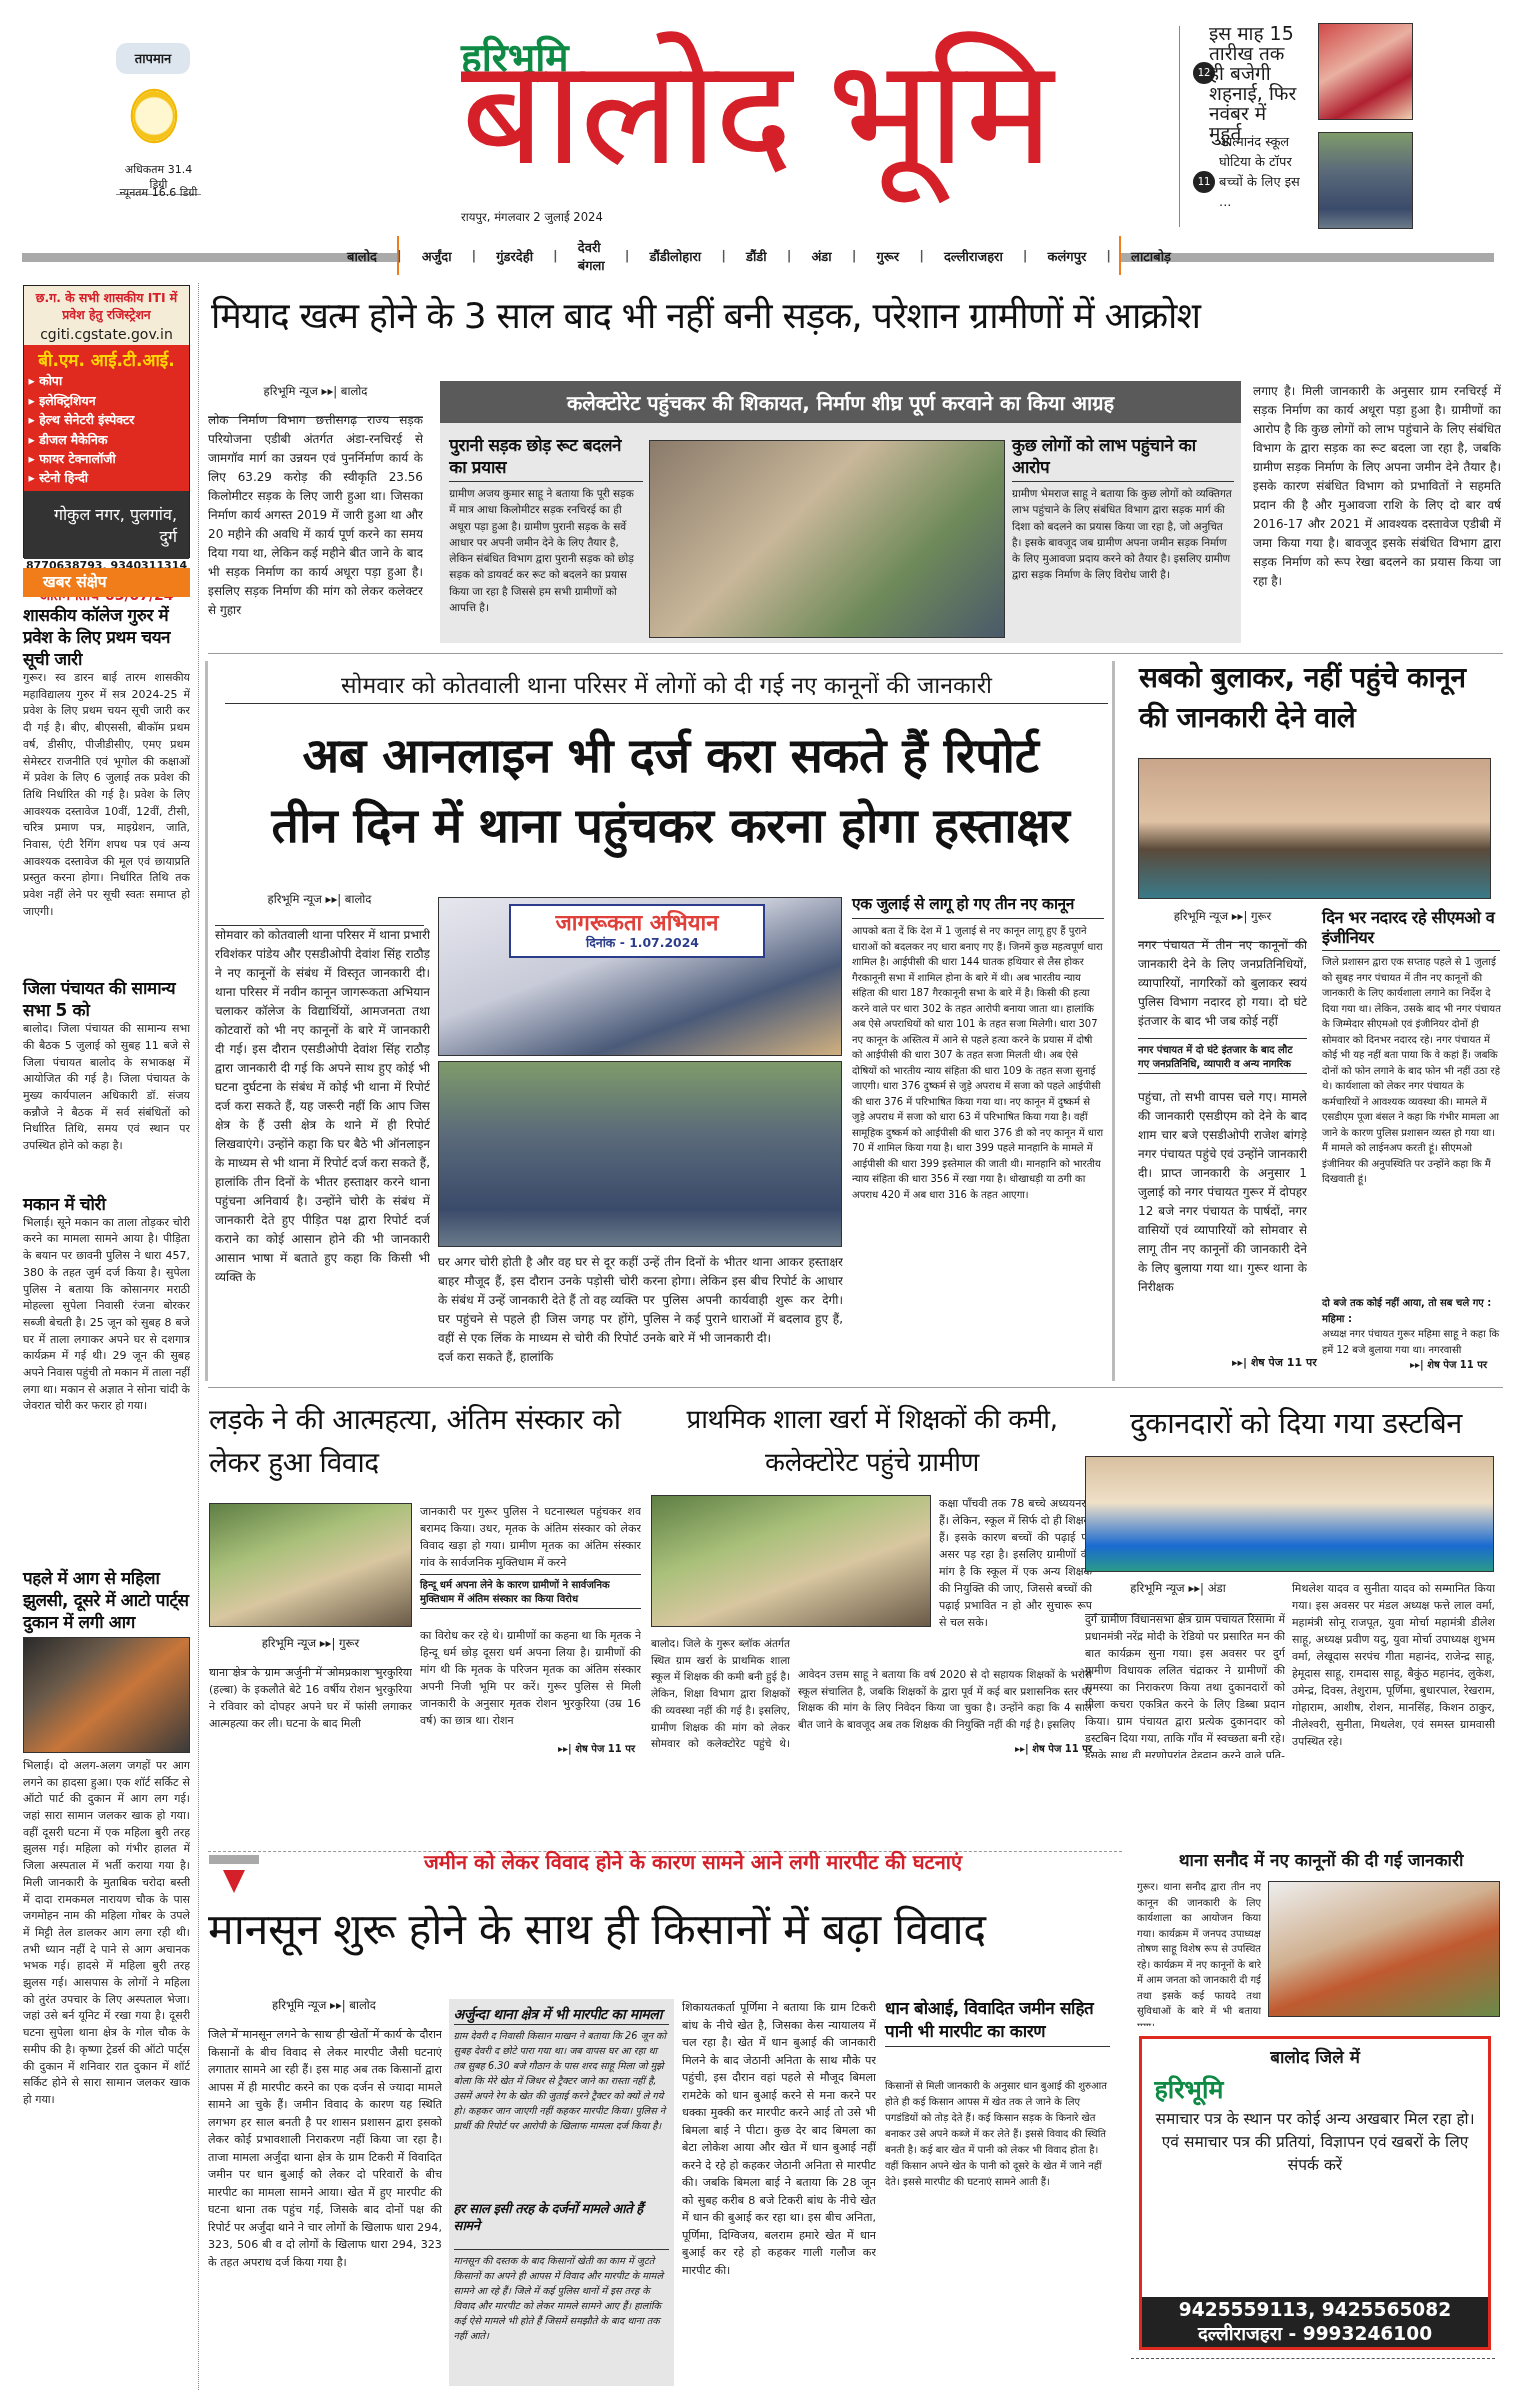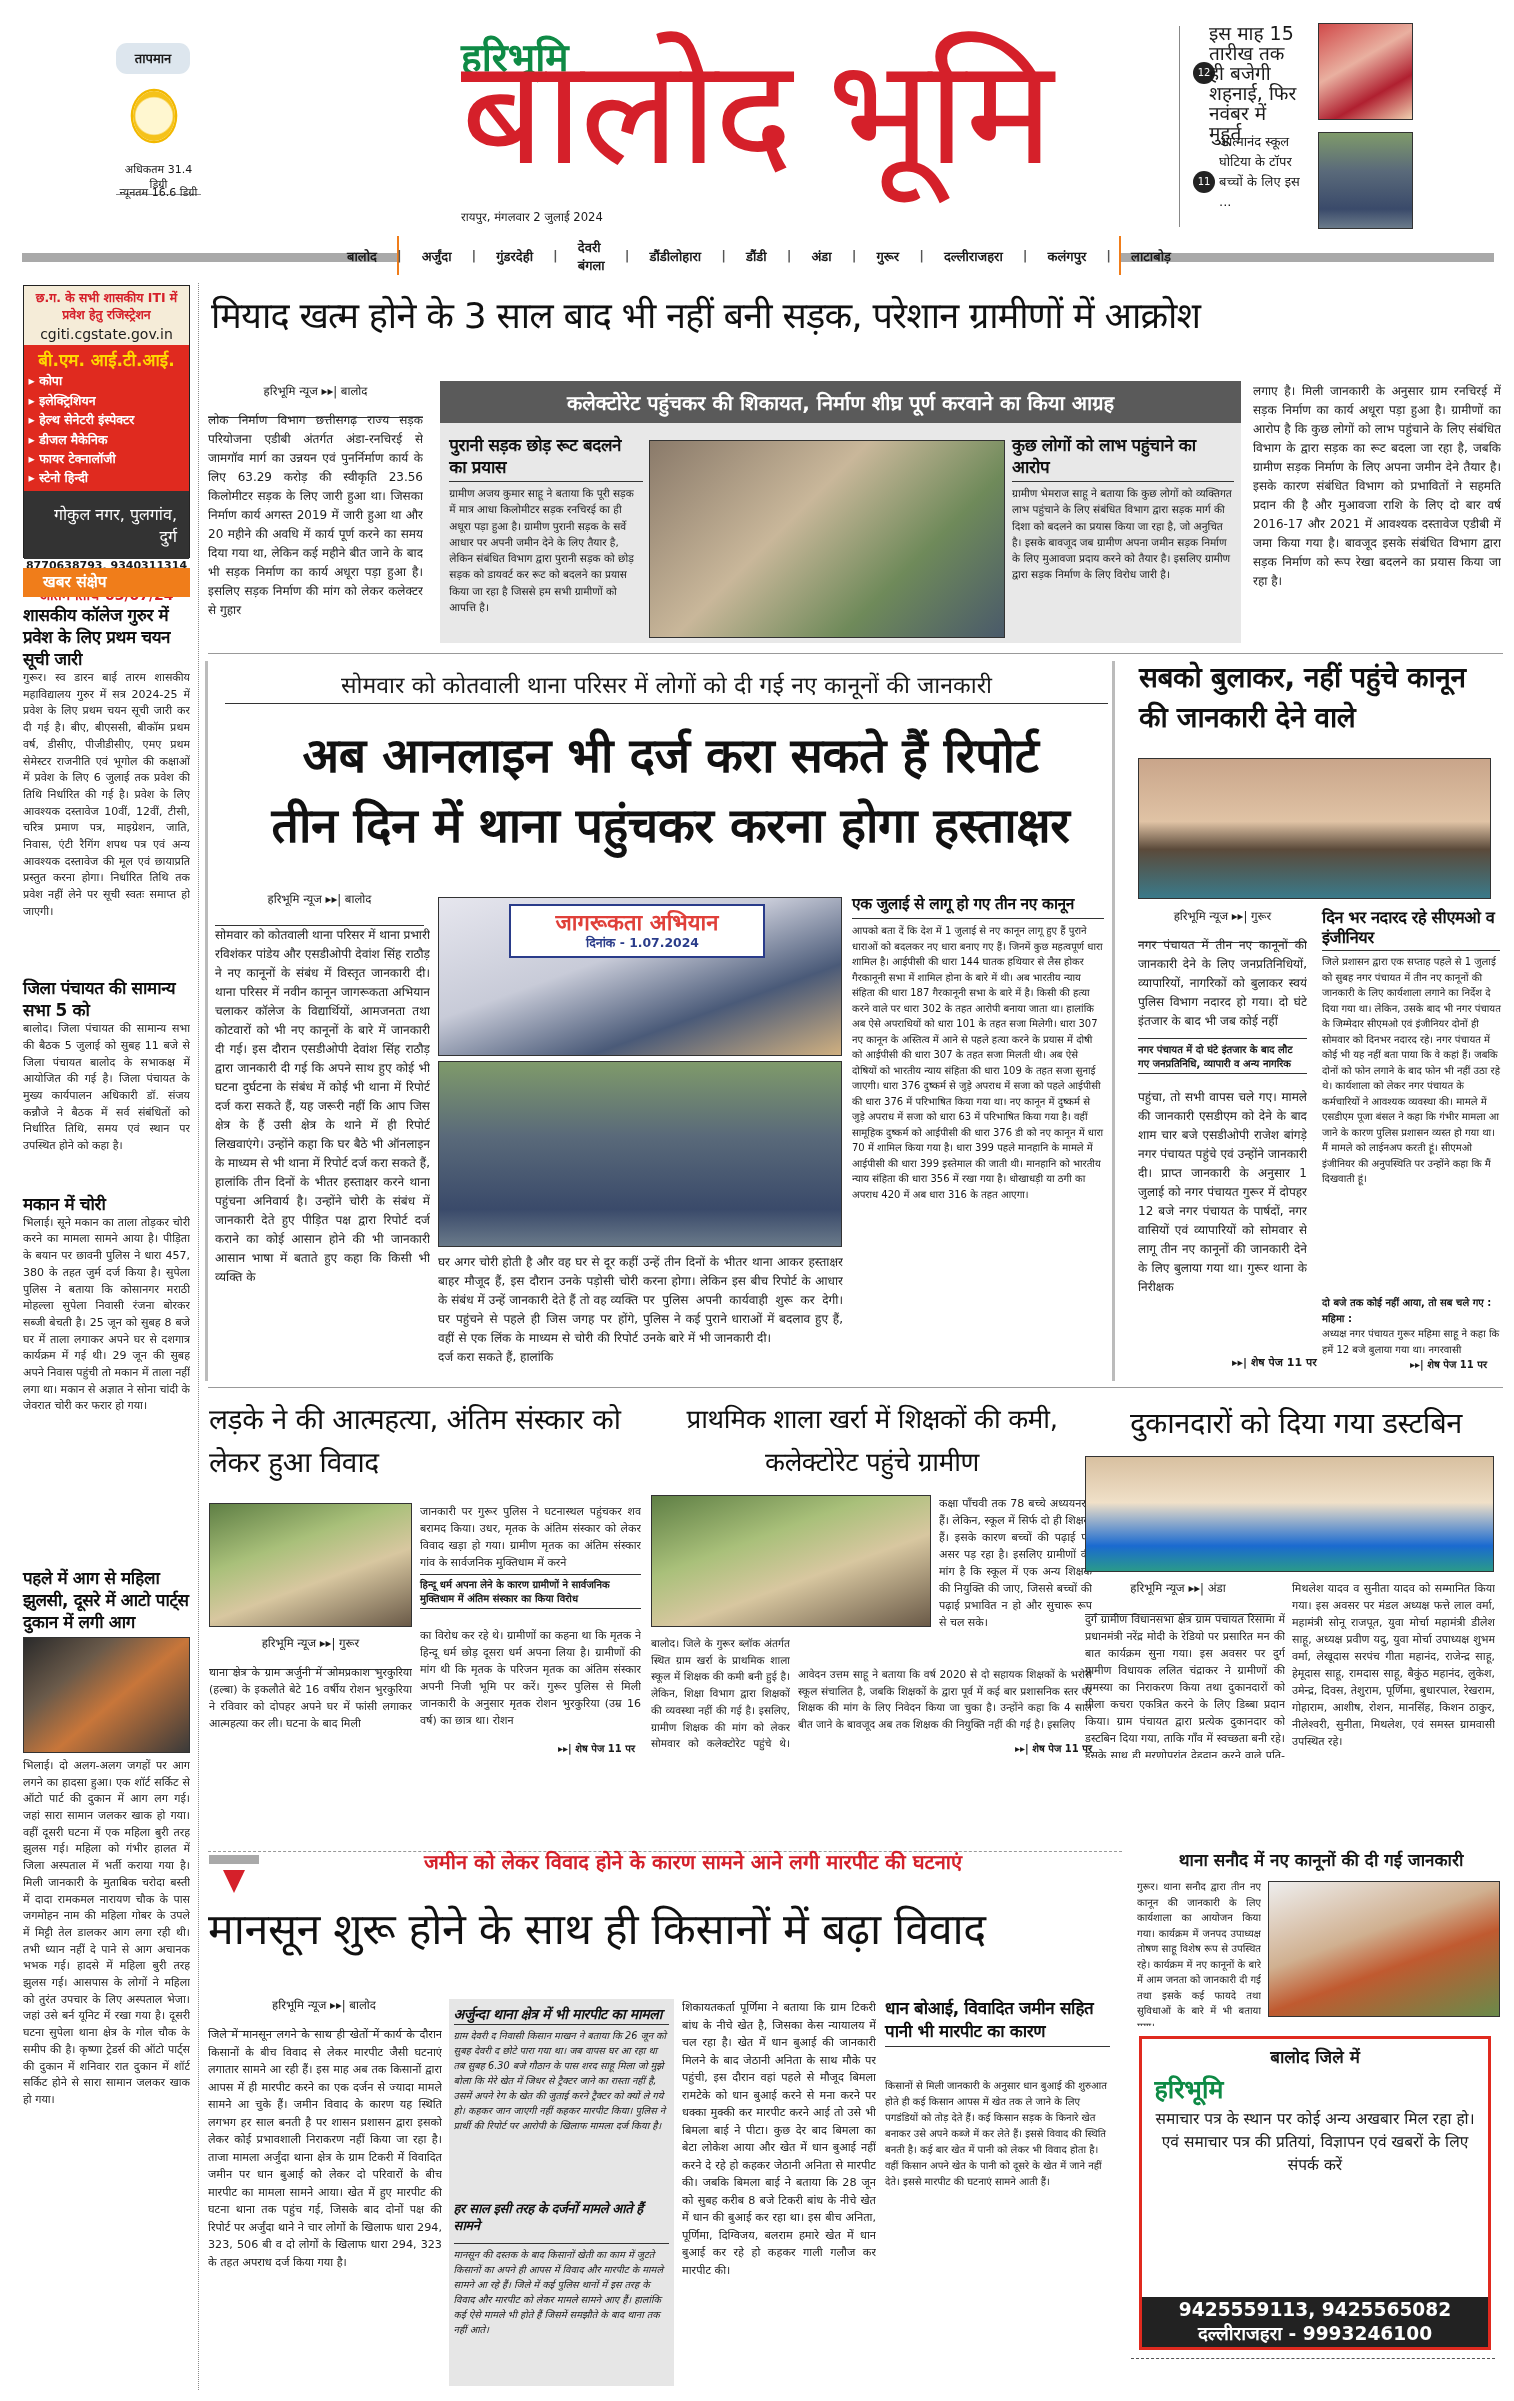--- a/index.html
+++ b/index.html
@@ -181,21 +181,21 @@
 <div class="abs" style="left:209px;top:1855px;width:50px;height:9.3px;background:#a9a9a9"></div>
 <div class="abs" style="left:223px;top:1870px;width:0;height:0;border-left:11.6px solid transparent;border-right:11.6px solid transparent;border-top:23px solid #d5202a"></div>
 <div class="abs" style="left:271px;top:1848px;width:844px;font-size:20px;color:#d5202a;font-weight:bold;text-align:center;white-space:nowrap">जमीन को लेकर विवाद होने के कारण सामने आने लगी मारपीट की घटनाएं</div>
 <div class="abs hl" style="left:208px;top:1898px;width:914px;font-size:43px;line-height:62px;font-weight:normal;white-space:nowrap">मानसून शुरू होने के साथ ही किसानों में बढ़ा विवाद</div>
 <div class="abs byline" style="left:208px;top:1997px;width:232px">हरिभूमि न्यूज ▸▸| बालोद</div>
 <div class="abs body-text" style="left:208px;top:2026px;width:234px;font-size:11.2px;line-height:17.5px;height:364px;overflow:hidden">जिले में मानसून लगने के साथ ही खेतों में कार्य के दौरान किसानों के बीच विवाद से लेकर मारपीट जैसी घटनाएं लगातार सामने आ रही हैं। इस माह अब तक किसानों द्वारा आपस में ही मारपीट करने का एक दर्जन से ज्यादा मामले सामने आ चुके हैं। जमीन विवाद के कारण यह स्थिति लगभग हर साल बनती है पर शासन प्रशासन द्वारा इसको लेकर कोई प्रभावशाली निराकरण नहीं किया जा रहा है। ताजा मामला अर्जुंदा थाना क्षेत्र के ग्राम टिकरी में विवादित जमीन पर धान बुआई को लेकर दो परिवारों के बीच मारपीट का मामला सामने आया। खेत में हुए मारपीट की घटना थाना तक पहुंच गई, जिसके बाद दोनों पक्ष की रिपोर्ट पर अर्जुंदा थाने ने चार लोगों के खिलाफ धारा 294, 323, 506 बी व दो लोगों के खिलाफ धारा 294, 323 के तहत अपराध दर्ज किया गया है।</div>
 
 <div class="abs" style="left:449px;top:1999px;width:225px;height:387px;background:#e6e6e6;padding:4.6px">
   <div class="hl" style="font-size:14px;font-style:italic;border-bottom:1.5px solid #333;padding-bottom:1.5px">अर्जुन्दा थाना क्षेत्र में भी मारपीट का मामला</div>
   <div style="font-size:9.7px;line-height:15px;font-style:italic;margin-top:3.1px;height:167px;overflow:hidden">ग्राम देवरी द निवासी किसान माखन ने बताया कि 26 जून को सुबह देवरी द छोटे पारा गया था। जब वापस घर आ रहा था तब सुबह 6.30 बजे गौठान के पास शरद साहू मिला जो मुझे बोला कि मेरे खेत में जिधर से ट्रैक्टर जाने का रास्ता नहीं है, उसमें अपने रेग के खेत की जुताई करने ट्रैक्टर को क्यों ले गये हो। कहकर जान जाएगी नहीं कहकर मारपीट किया। पुलिस ने प्रार्थी की रिपोर्ट पर आरोपी के खिलाफ मामला दर्ज किया है।</div>
-  <div class="hl" style="font-size:13px;font-style:italic;line-height:17px;border-bottom:1.5px solid #333;padding-bottom:9px;margin-top:4.6px">हर साल इसी तरह के दर्जनों मामले आते हैं सामने</div>
+  <div class="hl" style="font-size:13px;font-style:italic;line-height:17px;border-bottom:1.5px solid #333;padding-bottom:15px;margin-top:4.6px">हर साल इसी तरह के दर्जनों मामले आते हैं सामने</div>
   <div style="font-size:9.7px;line-height:15px;font-style:italic;margin-top:3.1px;height:132px;overflow:hidden">मानसून की दस्तक के बाद किसानों खेती का काम में जुटते किसानों का अपने ही आपस में विवाद और मारपीट के मामले सामने आ रहे हैं। जिले में कई पुलिस थानों में इस तरह के विवाद और मारपीट को लेकर मामले सामने आए हैं। हालांकि कई ऐसे मामले भी होते हैं जिसमें समझौते के बाद थाना तक नहीं आते।</div>
 </div>
 <div class="abs body-text" style="left:682px;top:1999px;width:194px;font-size:11.2px;line-height:17.5px;height:387px;overflow:hidden">शिकायतकर्ता पूर्णिमा ने बताया कि ग्राम टिकरी बांध के नीचे खेत है, जिसका केस न्यायालय में चल रहा है। खेत में धान बुआई की जानकारी मिलने के बाद जेठानी अनिता के साथ मौके पर पहुंची, इस दौरान वहां पहले से मौजूद बिमला रामटेके को धान बुआई करने से मना करने पर धक्का मुक्की कर मारपीट करने आई तो उसे भी बिमला बाई ने पीटा। कुछ देर बाद बिमला का बेटा लोकेश आया और खेत में धान बुआई नहीं करने दे रहे हो कहकर जेठानी अनिता से मारपीट की। जबकि बिमला बाई ने बताया कि 28 जून को सुबह करीब 8 बजे टिकरी बांध के नीचे खेत में धान की बुआई कर रहा था। इस बीच अनिता, पूर्णिमा, दिग्विजय, बलराम हमारे खेत में धान बुआई कर रहे हो कहकर गाली गलौज कर मारपीट की।</div>
 <div class="abs hl" style="left:885px;top:1997px;width:225px;font-size:17px;line-height:23px;border-bottom:1.5px solid #333;padding-bottom:3.1px">धान बोआई, विवादित जमीन सहित पानी भी मारपीट का कारण</div>
 <div class="abs" style="left:885px;top:2078px;width:225px;font-size:10px;line-height:16px;height:310px;overflow:hidden">किसानों से मिली जानकारी के अनुसार धान बुआई की शुरुआत होते ही कई किसान आपस में खेत तक ले जाने के लिए पगडंडियों को तोड़ देते हैं। कई किसान सड़क के किनारे खेत बनाकर उसे अपने कब्जे में कर लेते हैं। इससे विवाद की स्थिति बनती है। कई बार खेत में पानी को लेकर भी विवाद होता है। वहीं किसान अपने खेत के पानी को दूसरे के खेत में जाने नहीं देते। इससे मारपीट की घटनाएं सामने आती हैं।</div>
 
 <div class="abs" style="left:1137px;top:1848px;width:368px;font-size:17px;font-weight:bold;text-align:center;white-space:nowrap">थाना सनौद में नए कानूनों की दी गई जानकारी</div>
 <div class="abs body-text" style="left:1137px;top:1879px;width:124px;font-size:10px;line-height:15.5px;height:147px;overflow:hidden">गुरूर। थाना सनौद द्वारा तीन नए कानून की जानकारी के लिए कार्यशाला का आयोजन किया गया। कार्यक्रम में जनपद उपाध्यक्ष तोषण साहू विशेष रूप से उपस्थित रहे। कार्यक्रम में नए कानूनों के बारे में आम जनता को जानकारी दी गई तथा इसके कई फायदे तथा सुविधाओं के बारे में भी बताया गया।</div>
 <div class="abs photo pink" style="left:1268px;top:1881px;width:232px;height:136px;background:linear-gradient(160deg,#eee,#d0b090 40%,#c05a30 60%,#6a8a4a)"></div>
 

